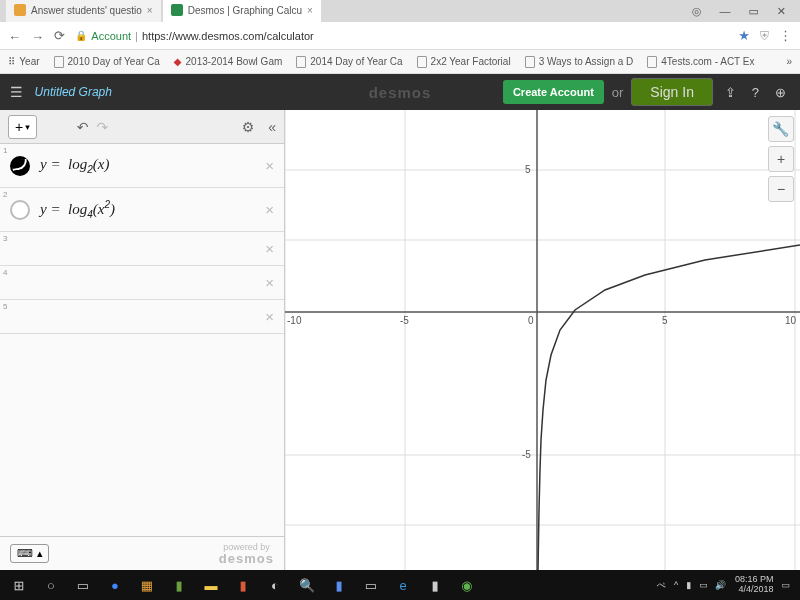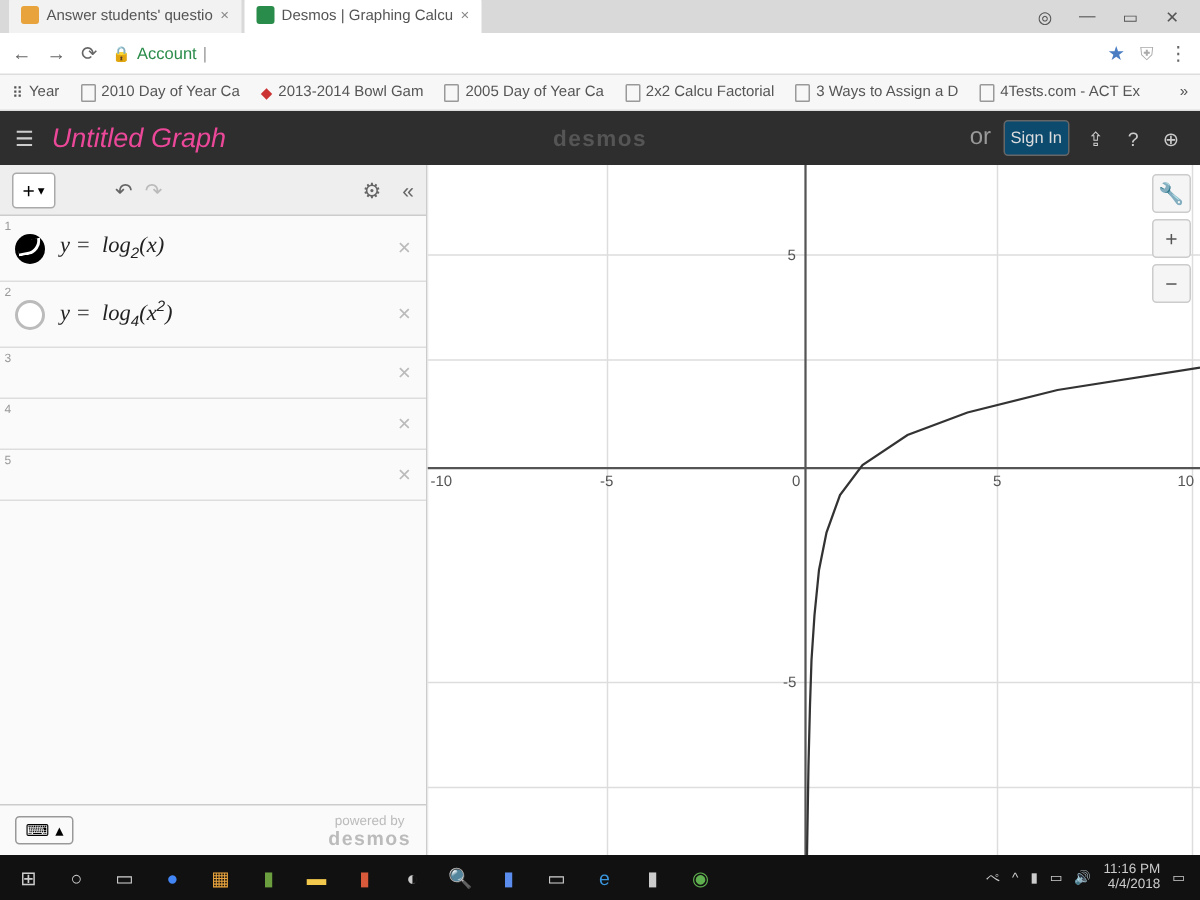--- a/index.html
+++ b/index.html
@@ -16,26 +16,26 @@
 .url{flex:1;font-size:11px;color:#333;display:flex;align-items:center;gap:4px}
 .secure{color:#2a8c4a;font-size:11px}
 .lock{color:#2a8c4a;font-size:10px}
 .star{color:#4a7dc2;font-size:13px}
 .shield{color:#aaa;font-size:12px}
 .bmbar{height:24px;background:#f7f7f7;display:flex;align-items:center;padding:0 8px;gap:14px;font-size:10px;color:#555;border-bottom:1px solid #ddd}
 .bm{display:flex;align-items:center;gap:4px;white-space:nowrap}
 .bm .doc{width:10px;height:12px;border:1px solid #999;border-radius:1px}
 .appheader{height:36px;background:#2e2e2e;display:flex;align-items:center;padding:0 10px;color:#ccc}
 .burger{font-size:14px;margin-right:12px;color:#ccc}
-.gtitle{font-size:18px;color:#ec4899;font-style:italic}
+.gtitle{font-size:12px;color:#7dd3fc;font-style:italic}
 .logo{position:absolute;left:50%;transform:translateX(-50%);font-size:15px;color:#555;font-weight:600;letter-spacing:1px}
 .hdrright{margin-left:auto;display:flex;align-items:center;gap:8px}
 .btn-green{background:#2fa04f;color:#fff;border:none;padding:6px 10px;border-radius:3px;font-size:11px;font-weight:600}
-.or{color:#999;font-size:16px}
-.btn-dark{background:#0c4a6e;color:#ddd;border:1px solid #666;padding:5px 4px;border-radius:3px;font-size:11px}
+.or{color:#999;font-size:13px}
+.btn-dark{background:#4d7c0f;color:#ddd;border:1px solid #666;padding:5px 18px;border-radius:3px;font-size:14px}
 .hicon{color:#ccc;font-size:13px;padding:0 4px}
 .main{display:flex;height:460px}
 .panel{width:285px;background:#fafafa;border-right:1px solid #ccc;display:flex;flex-direction:column}
 .ptoolbar{height:34px;background:#eee;border-bottom:1px solid #ccc;display:flex;align-items:center;padding:0 8px}
 .addbtn{background:#fff;border:1px solid #aaa;border-radius:3px;padding:3px 6px;font-size:14px;display:flex;align-items:center;gap:2px}
 .undo{margin-left:40px;color:#666;font-size:14px}
 .redo{margin-left:8px;color:#bbb;font-size:14px}
 .gear{margin-left:auto;color:#666;font-size:14px}
 .collapse{margin-left:14px;color:#666;font-size:14px}
 .expr{border-bottom:1px solid #ddd;display:flex;align-items:center;padding:8px 10px;position:relative;min-height:44px}
@@ -85,60 +85,62 @@
 </div>
 
 <div class="addrbar">
   <span class="navbtn">←</span>
   <span class="navbtn">→</span>
   <span class="navbtn">⟳</span>
   <div class="url">
     <span class="lock">🔒</span>
     <span class="secure">Account</span>
     <span style="color:#999">|</span>
+    <span>https://www.desmos.com/calculator</span>
   </div>
   <span class="star">★</span>
   <span class="shield">⛨</span>
   <span class="navbtn">⋮</span>
 </div>
 
 <div class="bmbar">
   <span class="bm">⠿ <span>Year</span></span>
   <span class="bm">
       <span class="doc"></span>
       <span>2010 Day of Year Ca</span>
     </span>
   <span class="bm">
       <span style="color:#c33">◆</span>
       <span>2013-2014 Bowl Gam</span>
     </span>
   <span class="bm">
       <span class="doc"></span>
-      <span>2005 Day of Year Ca</span>
-    </span>
-  <span class="bm">
-      <span class="doc"></span>
-      <span>2x2 Calcu Factorial</span>
+      <span>2014 Day of Year Ca</span>
+    </span>
+  <span class="bm">
+      <span class="doc"></span>
+      <span>2x2 Year Factorial</span>
     </span>
   <span class="bm">
       <span class="doc"></span>
       <span>3 Ways to Assign a D</span>
     </span>
   <span class="bm">
       <span class="doc"></span>
       <span>4Tests.com - ACT Ex</span>
     </span>
   <span style="margin-left:auto;color:#555">»</span>
 </div>
 
 <div class="appheader">
   <span class="burger">☰</span>
   <span class="gtitle">Untitled Graph</span>
   <span class="logo">desmos</span>
   <div class="hdrright">
+    <button class="btn-green">Create Account</button>
     <span class="or">or</span>
     <button class="btn-dark">Sign In</button>
     <span class="hicon">⇪</span>
     <span class="hicon">?</span>
     <span class="hicon">⊕</span>
   </div>
 </div>
 
 <div class="main">
   <div class="panel">
@@ -238,18 +240,18 @@
   <div class="tbicon" style="color:#3a96dd">e</div>
   <div class="tbicon">▮</div>
   <div class="tbicon" style="color:#5fb04f">◉</div>
   <div class="tbright">
     <span>ぺ</span>
     <span>^</span>
     <span>▮</span>
     <span>▭</span>
     <span>🔊</span>
     <div class="clock">
-        <div>11:16 PM</div>
+        <div>08:16 PM</div>
         <div>4/4/2018</div>
       </div>
     <span>▭</span>
   </div>
 </div>
 
 </body></html>

